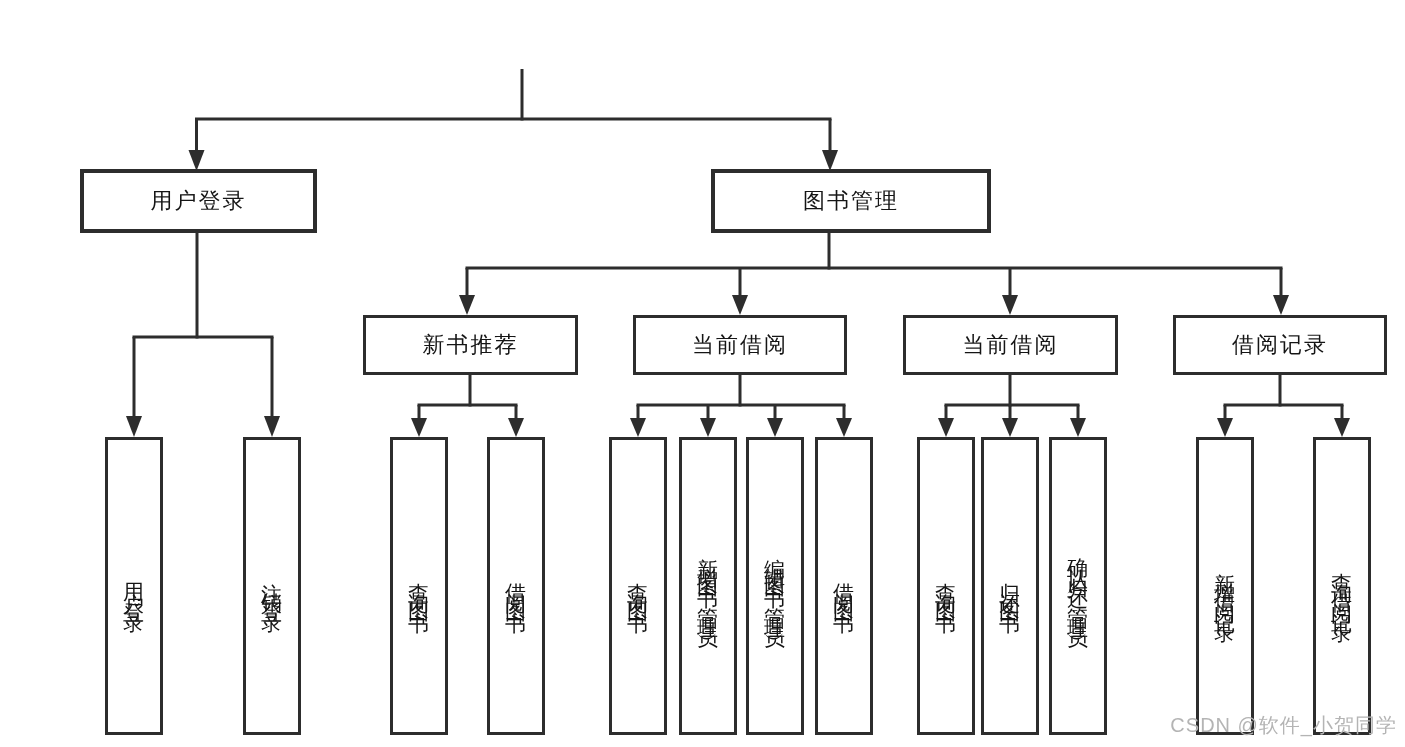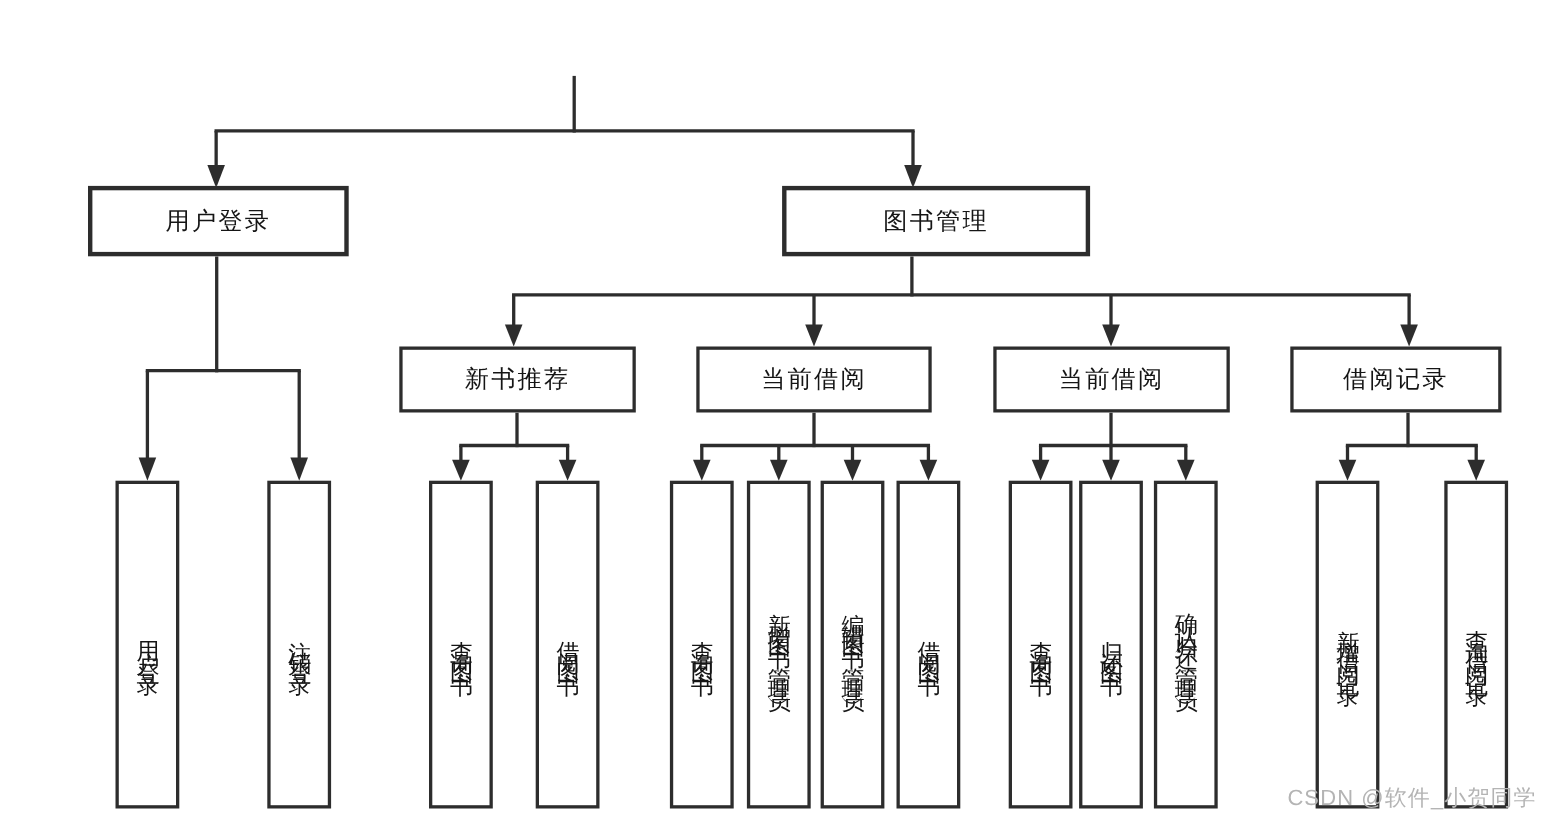--- a/index.html
+++ b/index.html
@@ -158,21 +158,21 @@
 
   <div class="box hbox" style="left:363px; top:315px; width:215px; height:60px;">
     <span>新书推荐</span>
   </div>
   <div class="box hbox" style="left:633px; top:315px; width:214px; height:60px;">
     <span>当前借阅</span>
   </div>
   <div class="box hbox" style="left:903px; top:315px; width:215px; height:60px;">
     <span>当前借阅</span>
   </div>
-  <div class="box hbox" style="left:1173px; top:315px; width:192px; height:60px;">
+  <div class="box hbox" style="left:1173px; top:315px; width:214px; height:60px;">
     <span>借阅记录</span>
   </div>
 
   <div class="box vbox" style="left:105px;">
     <span class="vtext">用户登录</span>
   </div>
   <div class="box vbox" style="left:243px;">
     <span class="vtext">注销登录</span>
   </div>
 

